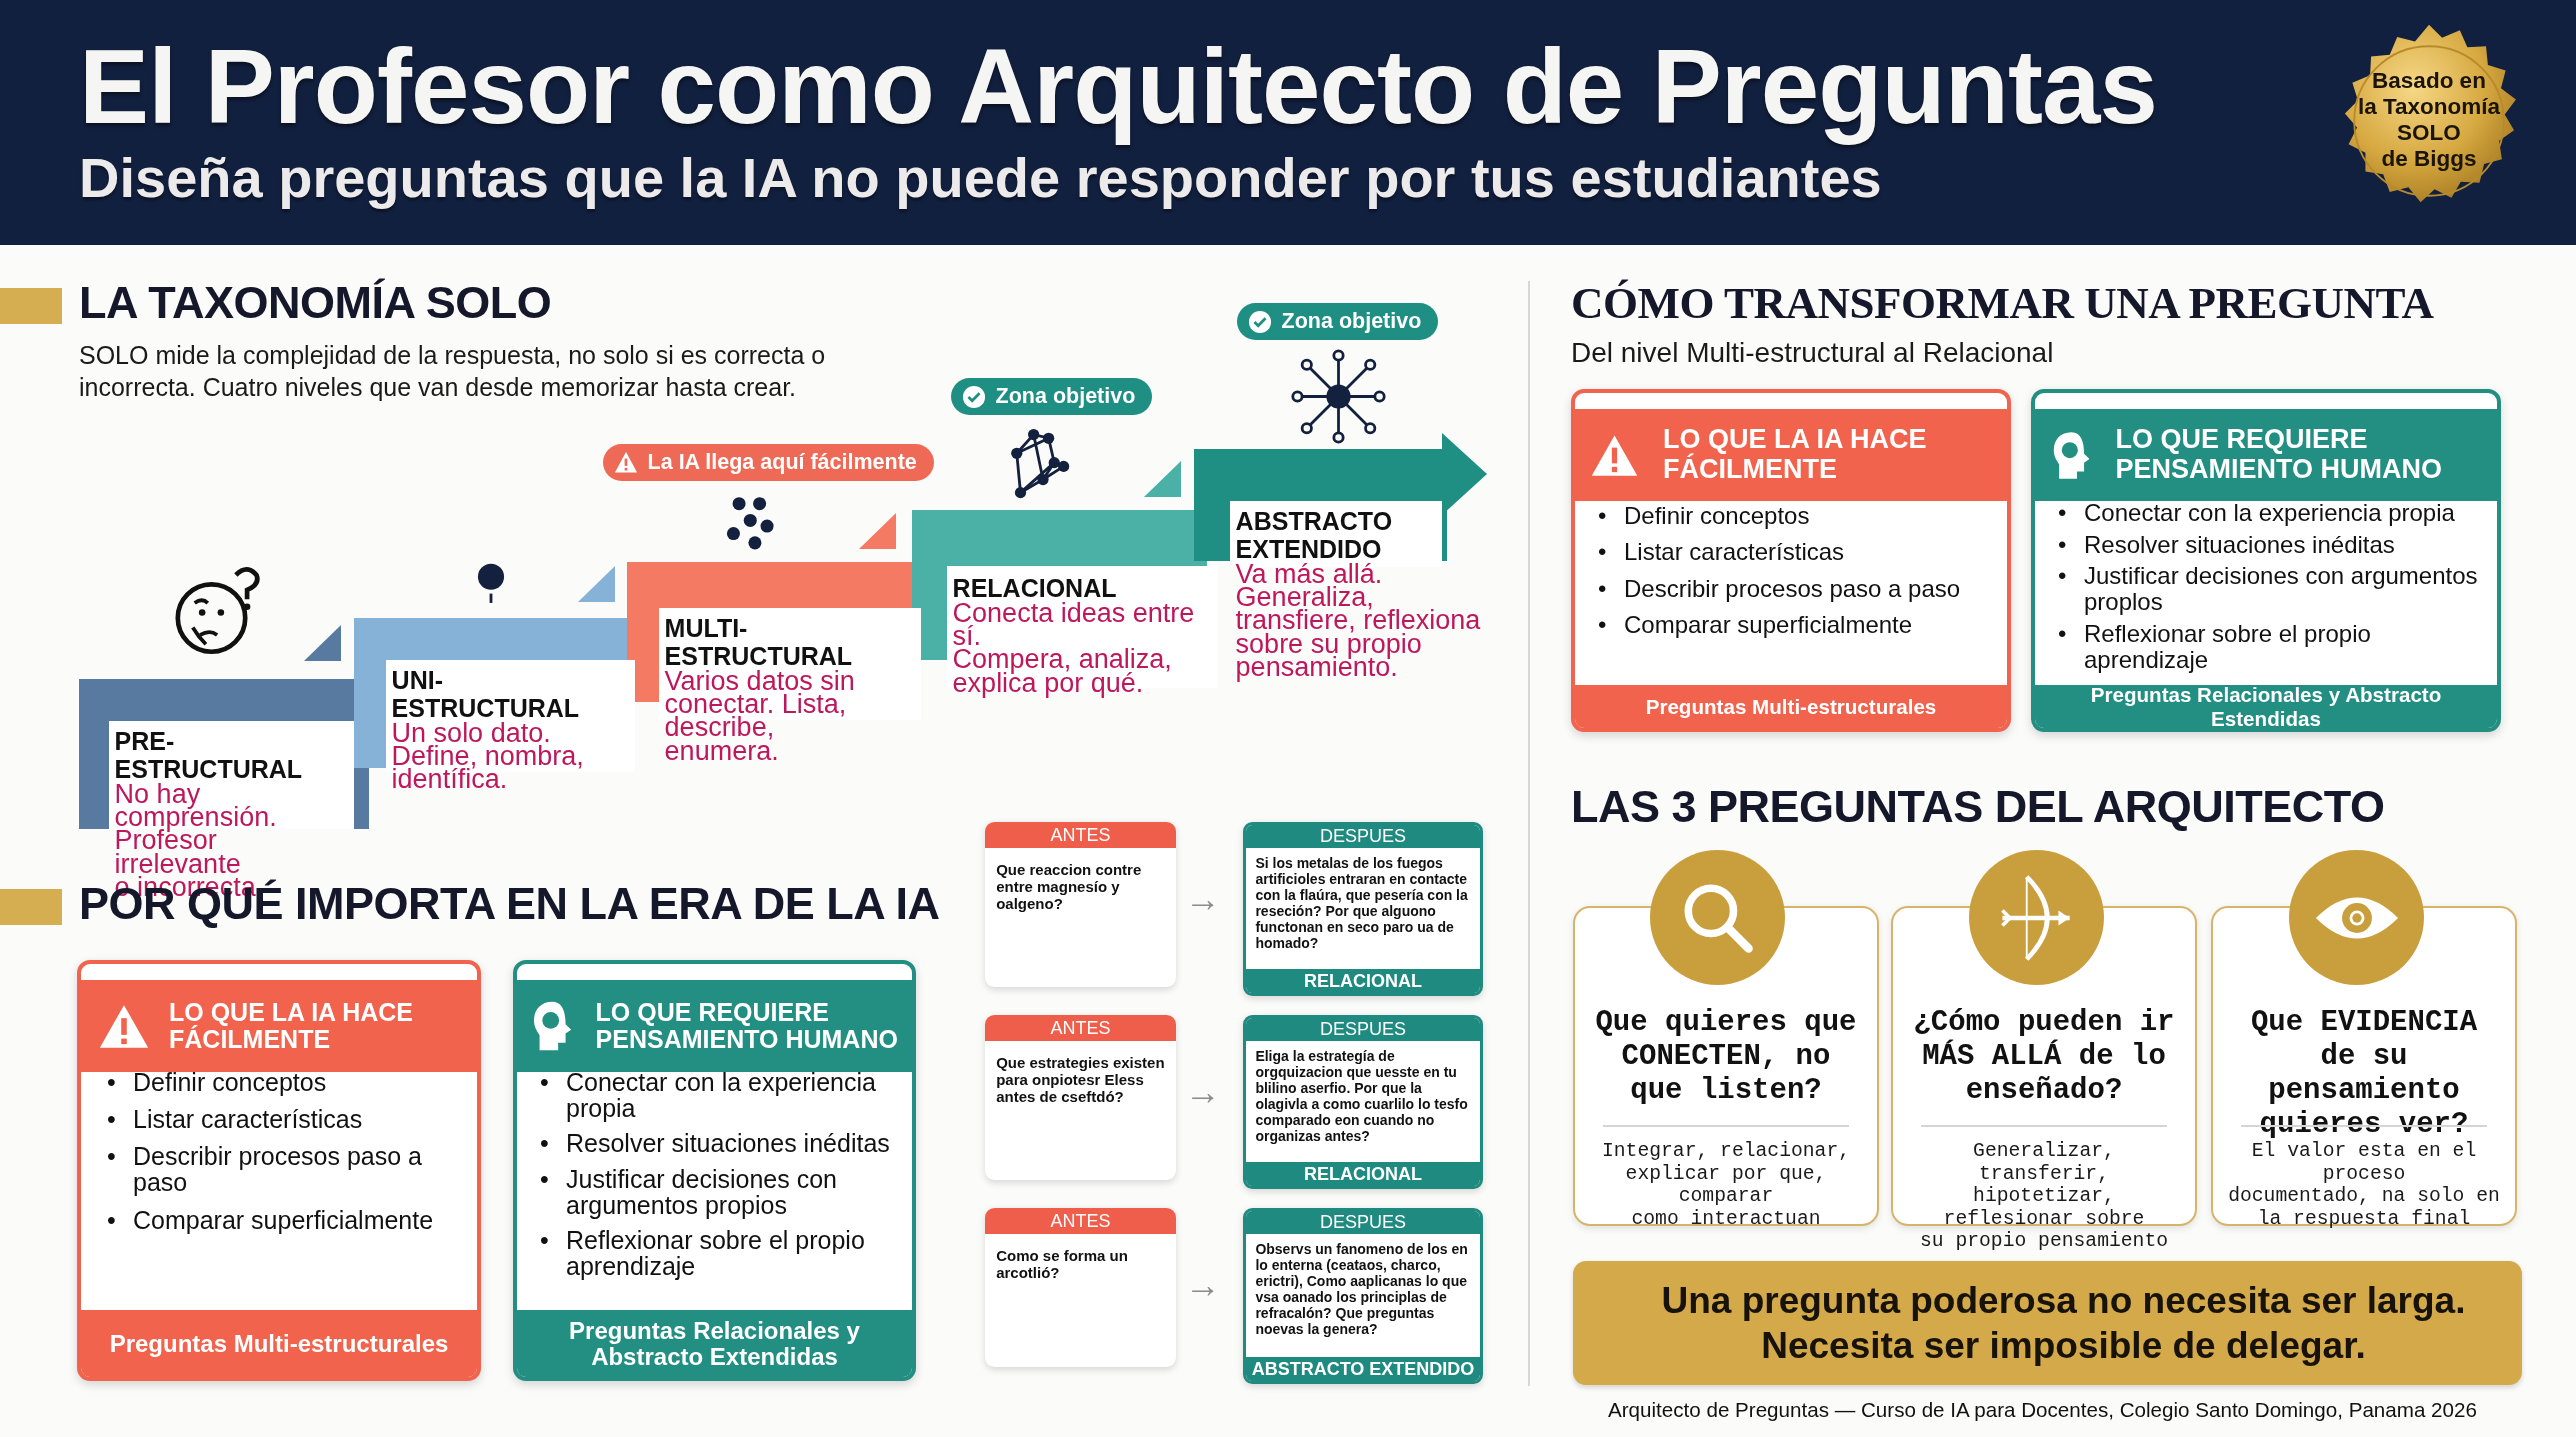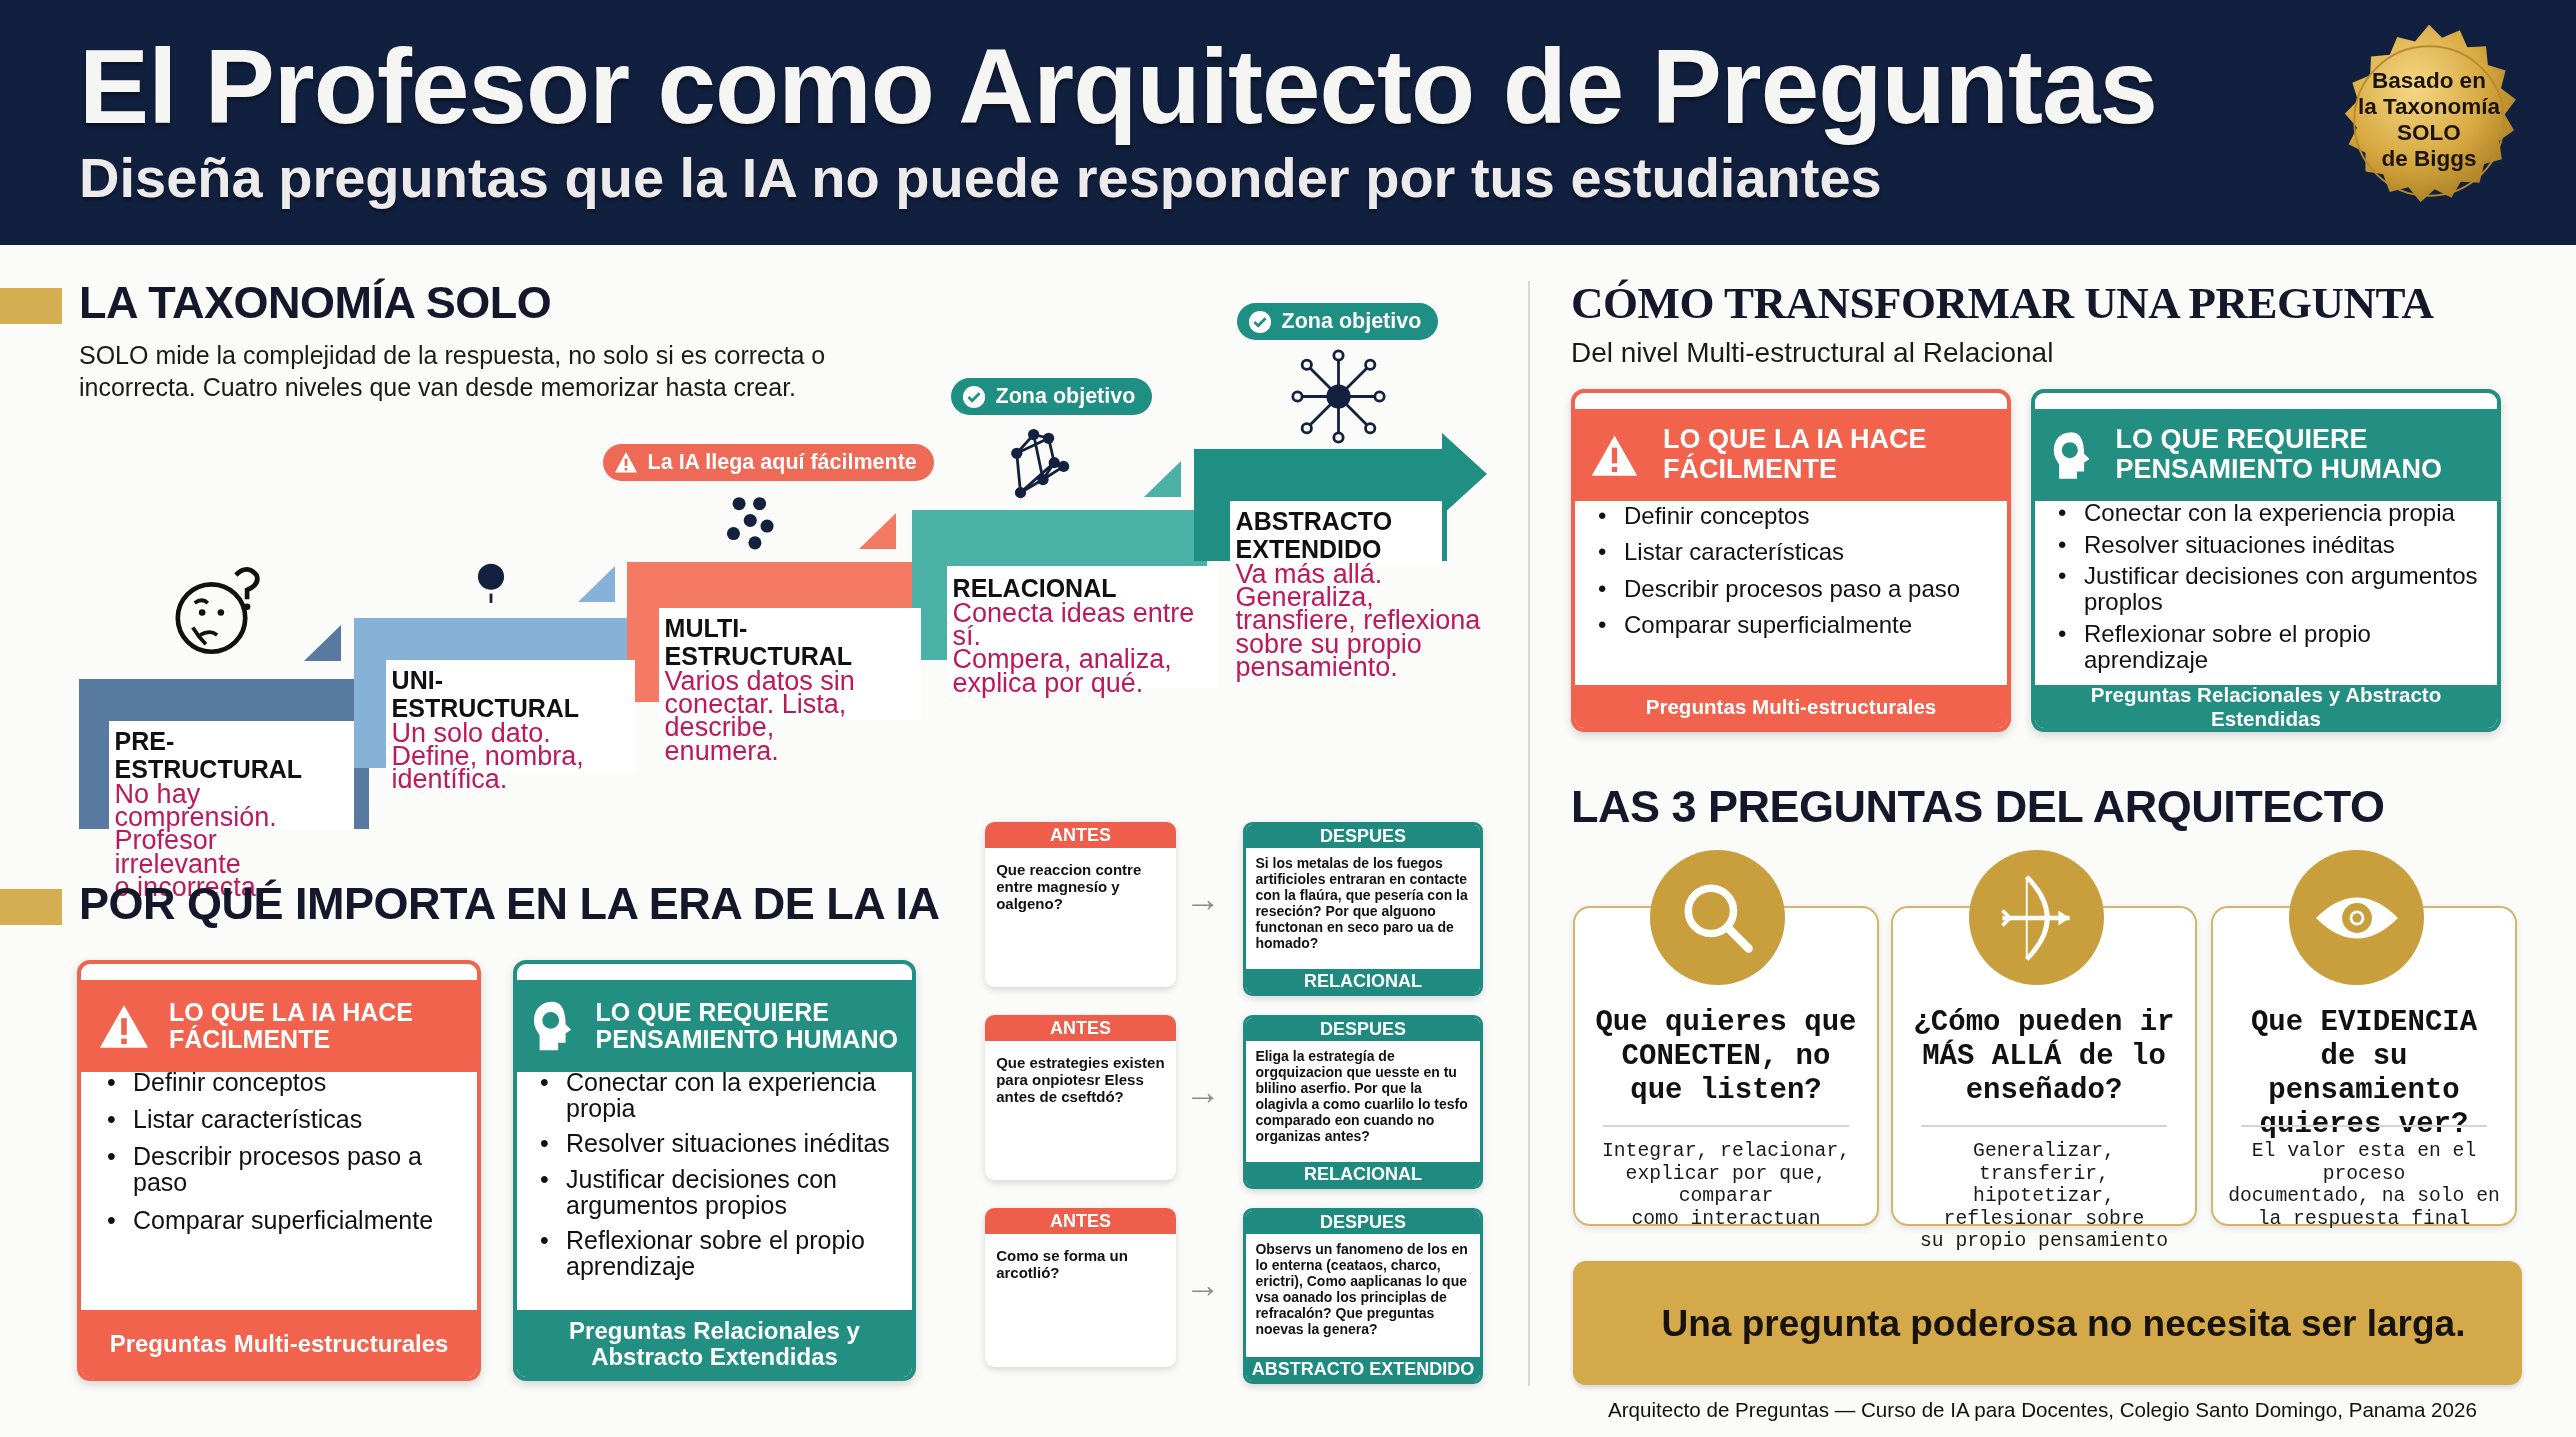--- a/index.html
+++ b/index.html
@@ -39,21 +39,21 @@
   .cmp-card.red .hd, .cmp-card.red .ft { background: #f2634d; }
   .cmp-card.teal .hd, .cmp-card.teal .ft { background: #238e82; }
   .cmp-card .hd .htxt { color: #fff; font-weight: 700; line-height: 1.1; }
   .cmp-card ul { position: absolute; list-style: none; }
   .cmp-card li { position: relative; color: #111; }
   .cmp-card li::before { content: "•"; position: absolute; left: -26px; top: 0; }
   .cmp-card .ft { position: absolute; left: 0; right: 0; bottom: 0; color: #fff; font-weight: 700; display: flex; align-items: center; justify-content: center; text-align: center; }
 
   
   .qa-card { position: absolute; border-radius: 9.4px; overflow: hidden; background: #fff; box-shadow: 0 2.8px 7.5px rgba(0,0,0,.14); }
-  .qa-card .qhd { height: 26px; color: #fff; font-size: 18px; font-weight: 700; text-align: center; line-height: 26px; }
+  .qa-card .qhd { height: 26px; color: #fff; font-size: 18px; font-weight: 400; text-align: center; line-height: 26px; }
   .qa-card.antes .qhd { background: #ef5e4a; }
   .qa-card.despues { border: 3.7px solid #1f8a80; }
   .qa-card.despues .qhd { background: #1f8a80; height: 22.5px; line-height: 22.5px; }
   .qa-card .qbody { padding: 13px 11.2px; font-size: 15px; font-weight: 700; color: #111; line-height: 17px; }
   .qa-card.despues .qbody { padding: 7.5px 9.4px; font-size: 14px; line-height: 16px; }
   .qa-card .qft { position: absolute; left: 0; right: 0; bottom: 0; height: 24px; background: #1f8a80; color: #fff; font-size: 18px; font-weight: 700; text-align: center; line-height: 24px; }
   .arrow { position: absolute; font-size: 36px; color: #8c8c8c; }
 
   .divider-v { position: absolute; left: 1528px; top: 281px; width: 1.9px; height: 1105px; background: #d7d7d7; }
 
@@ -436,15 +436,16 @@
   <svg width="90" height="56" viewBox="0 0 96 60">
       <path d="M4 30 Q48 -14 92 30 Q48 74 4 30 Z" fill="#fff"></path>
       <circle cx="48" cy="30" r="16" fill="#c99f3e"></circle>
       <circle cx="48" cy="30" r="8" fill="#fff"></circle>
       <circle cx="48" cy="30" r="5" fill="#c99f3e"></circle>
     </svg>
 </div>
 
 <div class="banner">
   <div>Una pregunta poderosa no necesita ser larga.</div>
+  <div>Necesita ser imposible de delegar.</div>
 </div>
 <div class="footer">Arquitecto de Preguntas — Curso de IA para Docentes, Colegio Santo Domingo, Panama 2026</div>
 
 
 </body></html>

